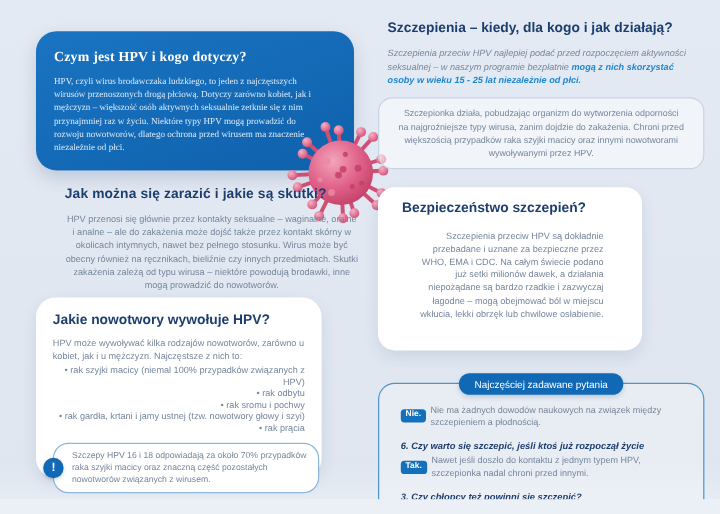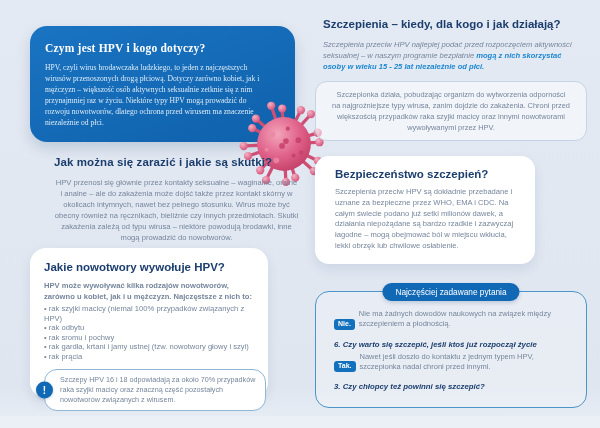--- a/index.html
+++ b/index.html
@@ -25,22 +25,22 @@
   .transmission{position:absolute;left:54px;top:156px;width:245px;}
   .transmission h2{margin:0 0 9px;font-size:11.5px;color:#1c3e6e;letter-spacing:.1px;}
   .transmission p{margin:0;font-size:7.6px;line-height:11px;color:#76869c;text-align:center;}
 
   .cancers-card{
     position:absolute;left:30px;top:248px;width:238px;height:150px;box-sizing:border-box;
     background:#ffffff;border-radius:16px;padding:13px 14px 0;
     box-shadow:0 5px 12px rgba(23,62,110,.10);
   }
   .cancers-card h2{margin:0 0 8px;font-size:11.5px;color:#1c3e6e;}
-  .cancers-card .intro{margin:0 0 2px;font-size:7.6px;line-height:10.5px;color:#76869c;font-weight:bold;}
-  .cancers-card ul{margin:0;padding:0;list-style:none;}
+  .cancers-card .intro{margin:0 0 2px;font-size:7.6px;line-height:10.5px;color:#76869c;}
+  .cancers-card ul{margin:0;padding:0;list-style:none;text-align:right;}
   .cancers-card li{font-size:7.6px;line-height:9.6px;color:#76869c;}
   .cancers-card li::before{content:"• ";color:#76869c;}
   .note-box{
     position:relative;margin:7px 20px 0 0;width:196px;
     border:1px solid #8fb6d6;border-radius:13px;background:#ffffff;
     padding:5px 9px 5px 15px;font-size:7.2px;line-height:10.3px;color:#76869c;
   }
   .note-icon{
     position:absolute;left:-9px;top:50%;transform:translateY(-50%);
     width:17px;height:17px;border-radius:50%;background:#1169b6;
@@ -56,36 +56,36 @@
   .vax-box{
     box-sizing:border-box;width:272px;border:1px solid #c7d4e3;border-radius:12px;
     background:rgba(255,255,255,.5);padding:7px 16px;text-align:center;
     font-size:7.4px;line-height:11px;color:#76869c;
   }
   .safety-card{
     box-sizing:border-box;width:220px;margin-top:15px;background:#ffffff;border-radius:14px;
     padding:12px 20px 12px;box-shadow:0 5px 12px rgba(23,62,110,.10);
   }
   .safety-card h2{margin:0 0 7px;font-size:11.5px;color:#1c3e6e;}
-  .safety-card p{margin:0;font-size:7.6px;line-height:10.8px;color:#76869c;}
+  .safety-card p{margin:12px;font-size:7.6px;line-height:10.8px;color:#76869c;text-align:right;}
 
   .faq-card{
     position:relative;box-sizing:border-box;width:272px;margin-top:27px;
     border:1.4px solid #4d94c8;border-radius:14px;background:rgba(255,255,255,.28);
     padding:17px 16px 6px 18px;
   }
   .faq-pill{
     position:absolute;top:-9px;left:50%;transform:translateX(-50%);
     background:#1169b6;color:#ffffff;font-size:8.3px;font-weight:normal;
     padding:4px 13px 4.5px;border-radius:10px;white-space:nowrap;
     box-shadow:0 2px 4px rgba(23,62,110,.2);
   }
   .faq-item{margin-bottom:10px;}
   .faq-q{margin:0 0 3px;font-size:7.8px;font-weight:bold;font-style:italic;color:#1c3e6e;}
-  .faq-a{display:flex;align-items:flex-end;}
+  .faq-a{display:flex;align-items:center;}
   .faq-badge{
     flex:0 0 auto;background:#1270bd;color:#fff;font-weight:bold;font-size:7px;
     padding:1px 4px 2px;border-radius:3px;margin-right:4px;line-height:8px;
   }
   .faq-a p{margin:0;font-size:7.5px;line-height:10.4px;color:#76869c;}
 </style>
 </head>
 <body>
 
 <div class="page">

